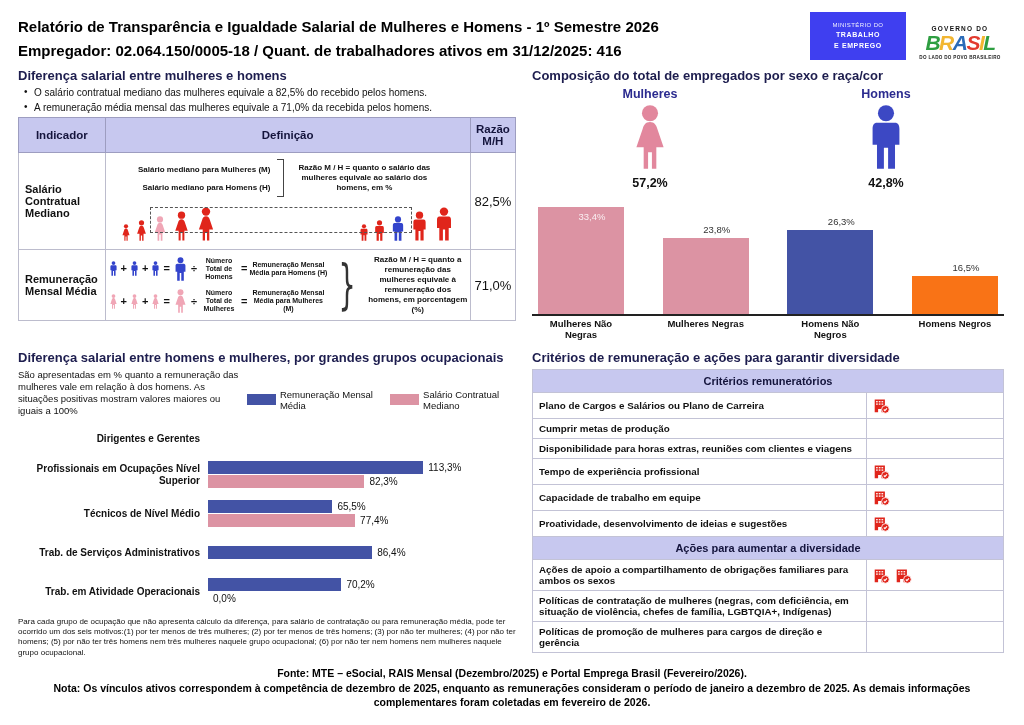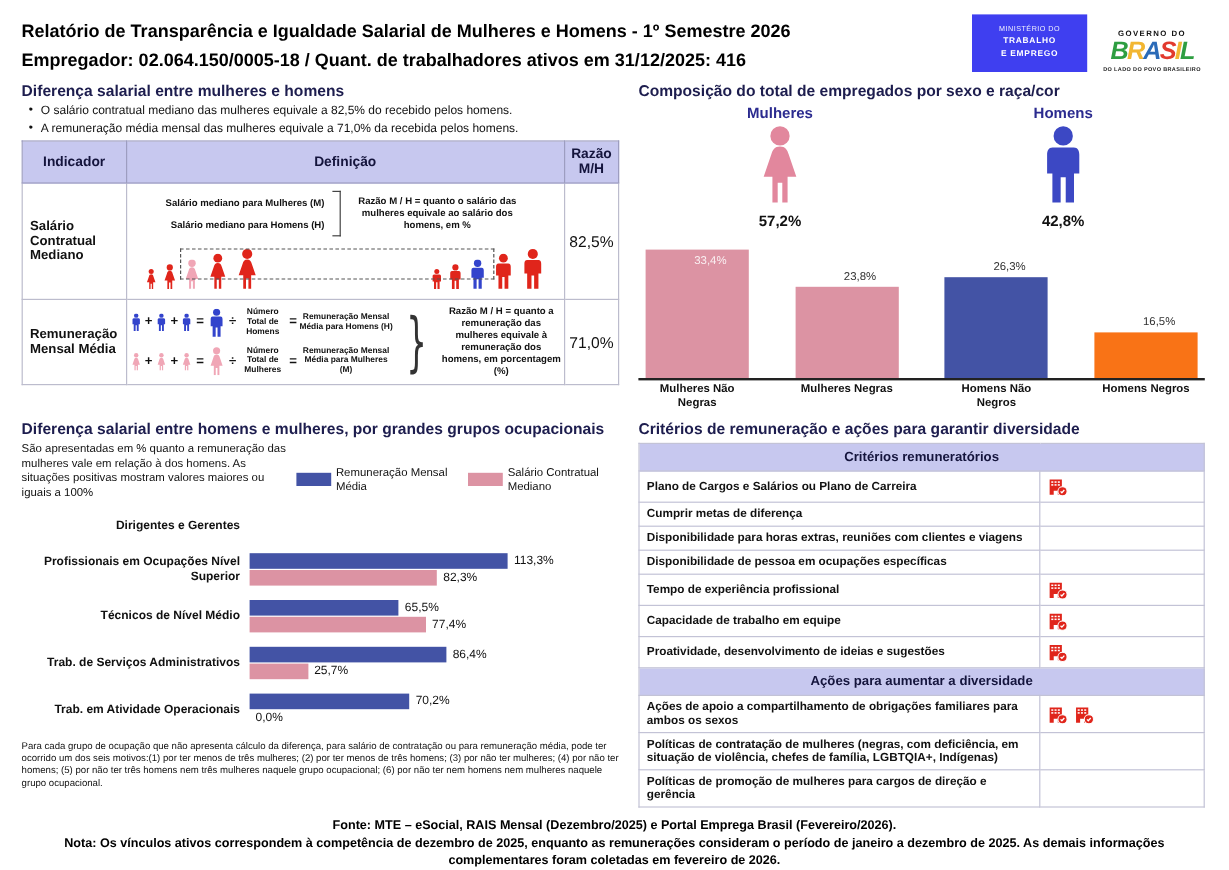--- a/index.html
+++ b/index.html
@@ -308,24 +308,20 @@
                 </div>
               </div>
             </div>
             <div class="occ-row">
               <div class="occ-lbl">Trab. de Serviços Administrativos</div>
               <div class="occ-bars">
                 <div class="hline">
                   <div class="hbar" style="width: 164.2px; background: rgb(67, 83, 165);"></div>
                   <span class="hval">86,4%</span>
                 </div>
-                <div class="hline">
-                  <div class="hbar" style="width: 48.8px; background: rgb(220, 147, 163);"></div>
-                  <span class="hval">25,7%</span>
-                </div>
               </div>
             </div>
             <div class="occ-row">
               <div class="occ-lbl">Trab. em Atividade Operacionais</div>
               <div class="occ-bars">
                 <div class="hline">
                   <div class="hbar" style="width: 133.4px; background: rgb(67, 83, 165);"></div>
                   <span class="hval">70,2%</span>
                 </div>
                 <div class="hline">
@@ -406,33 +402,27 @@
                         <rect x="6.8" y="7.6" width="2" height="1.5"></rect>
                         <rect x="10" y="7.6" width="2" height="1.5"></rect>
     </g>
     <circle cx="14.6" cy="14.6" r="4.5" fill="#e0251b" stroke="#fff" stroke-width="1"></circle>
     <path d="M12.7 14.7l1.3 1.3 2.4-2.7" stroke="#fff" stroke-width="1.3" fill="none"></path>
   </svg>
                   </div>
                 </td>
               </tr>
           <tr>
-                <td>Cumprir metas de diferença</td>
+                <td>Cumprir metas de produção</td>
                 <td>
                   <div class="icon-wrap"></div>
                 </td>
               </tr>
           <tr>
                 <td>Disponibilidade para horas extras, reuniões com clientes e viagens</td>
-                <td>
-                  <div class="icon-wrap"></div>
-                </td>
-              </tr>
-          <tr>
-                <td>Disponibilidade de pessoa em ocupações específicas</td>
                 <td>
                   <div class="icon-wrap"></div>
                 </td>
               </tr>
           <tr>
                 <td>Tempo de experiência profissional</td>
                 <td>
                   <div class="icon-wrap">
                     <svg class="bldg" width="17" height="17" viewBox="0 0 20 20">
     <path fill="#e0251b" d="M2 3h12v15H10v-4H6v4H2z"></path>

